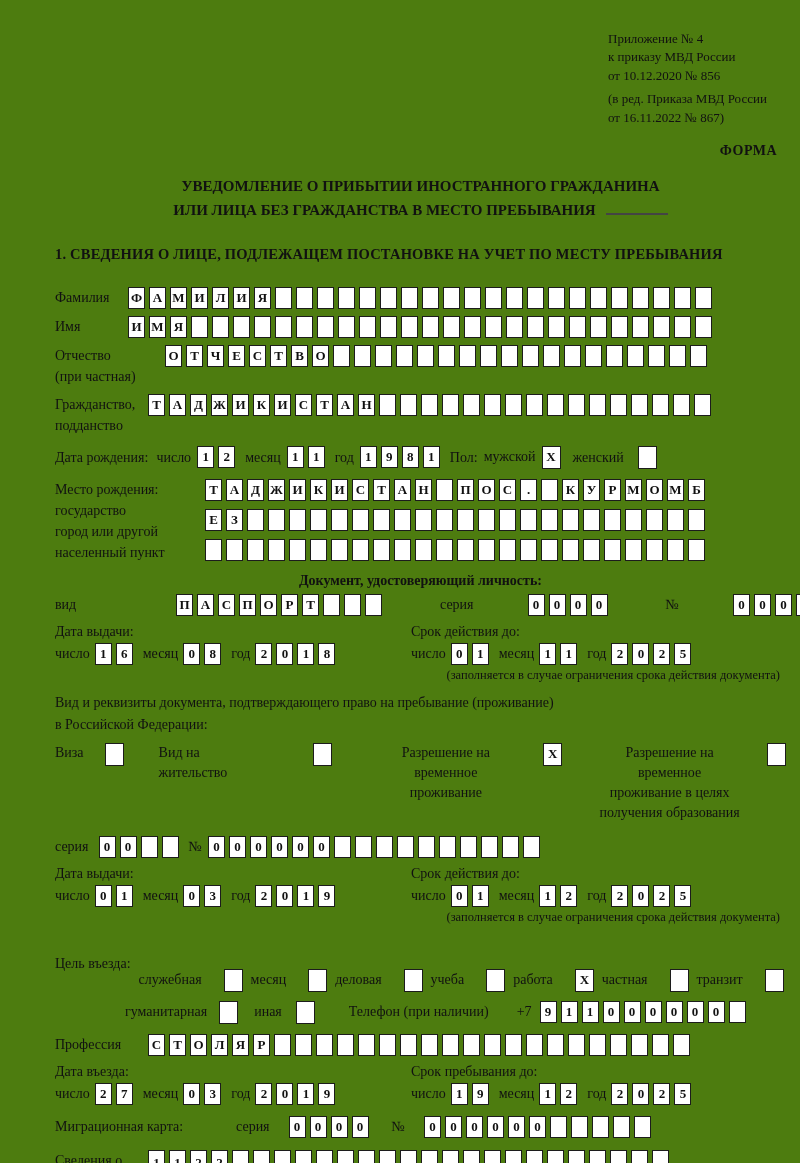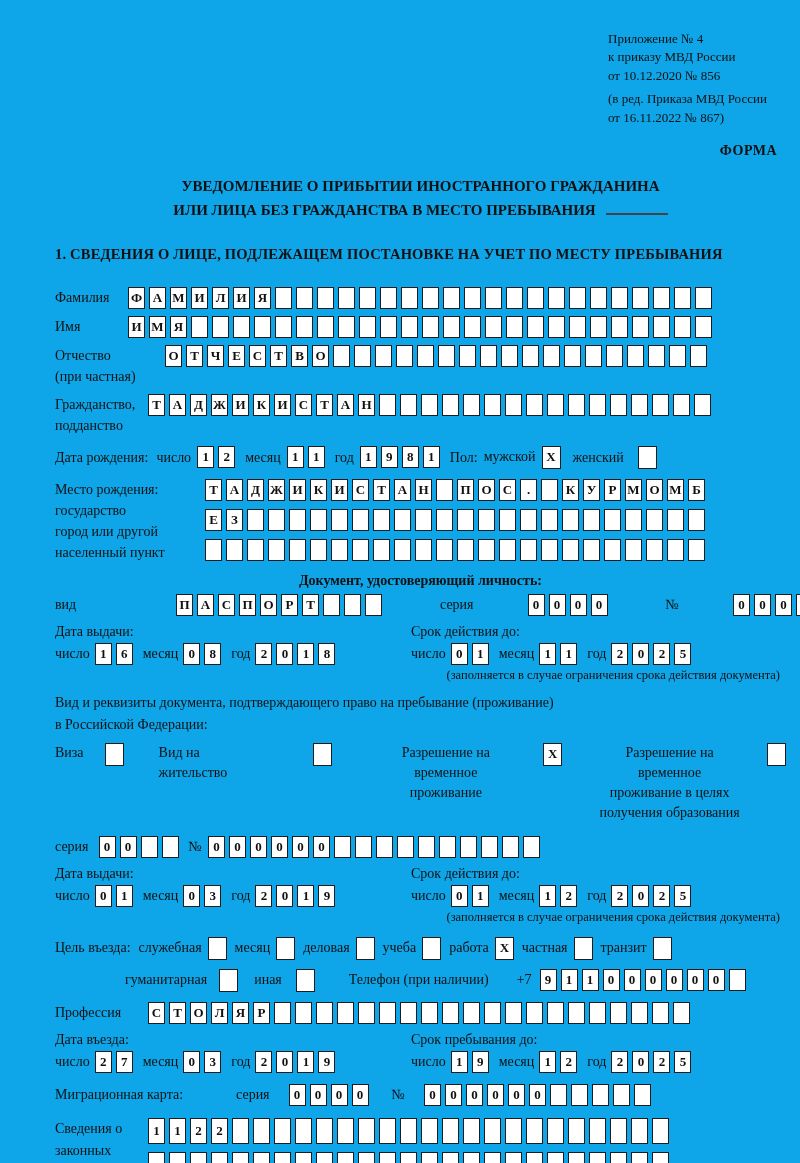--- a/index.html
+++ b/index.html
@@ -1,17 +1,17 @@
 <!DOCTYPE html>
 <html><head>
 <meta charset="utf-8">
 <style>
   html,body{margin:0;padding:0;background:#e8e8e8;}
   .page{
-    width:800px;height:1163px;margin:0 auto;background:#0ea5e9;
+    width:800px;height:1163px;margin:0 auto;background:#4d7c0f;
     box-sizing:border-box;padding:30px 14px 16px 55px;
     font-family:"Liberation Serif","DejaVu Serif",serif;
     color:#111;overflow:hidden;position:relative;
   }
   .top-block{margin-left:auto;width:178px;font-size:13px;line-height:1.42;white-space:nowrap;}
   .top-block .gap{height:5px;}
   .forma{font-weight:bold;font-size:14px;text-align:right;margin:16px 9px 0 0;letter-spacing:0.5px;}
   .title{margin-top:16px;text-align:center;font-weight:bold;font-size:15px;line-height:1.55;}
   .blank-line{display:inline-block;width:62px;border-bottom:2px solid #444;height:12px;margin-left:10px;}
   .sec-heading{margin-top:24px;font-weight:bold;font-size:14.5px;letter-spacing:0.2px;}
@@ -39,21 +39,21 @@
   .dline{display:flex;align-items:center;}
   .dline .dlab{margin-right:5px;}
   .dline .grp{margin-right:10px;display:inline-flex;}
   .note{font-size:12.5px;text-align:right;margin-top:3px;padding-right:6px;}
   .doc-heading{text-align:center;font-weight:bold;font-size:14px;margin-top:10px;}
   .intro{font-size:14px;margin-top:9px;line-height:1.6;}
   .permits{display:flex;margin-top:6px;font-size:14px;align-items:flex-start;gap:21px;}
   .permits .plabel{line-height:1.45;}
   .permits .centered{text-align:center;}
   .purpose-row{display:flex;align-items:center;margin-top:12px;font-size:14px;gap:8px;flex-wrap:nowrap;}
-  .purpose-row .pair{display:flex;align-items:center;gap:6px;}
+  .purpose-row .pair{display:flex;align-items:center;gap:22px;margin-top:32px;}
   .purpose2{display:flex;align-items:center;margin-top:9px;font-size:14px;}
   .rep-row{display:flex;align-items:flex-start;margin-top:12px;font-size:14px;}
   .rep-label{width:93px;line-height:1.6;flex:0 0 auto;}
 </style>
 </head>
 <body>
 
 <div class="page">
 
   <div class="top-block">

